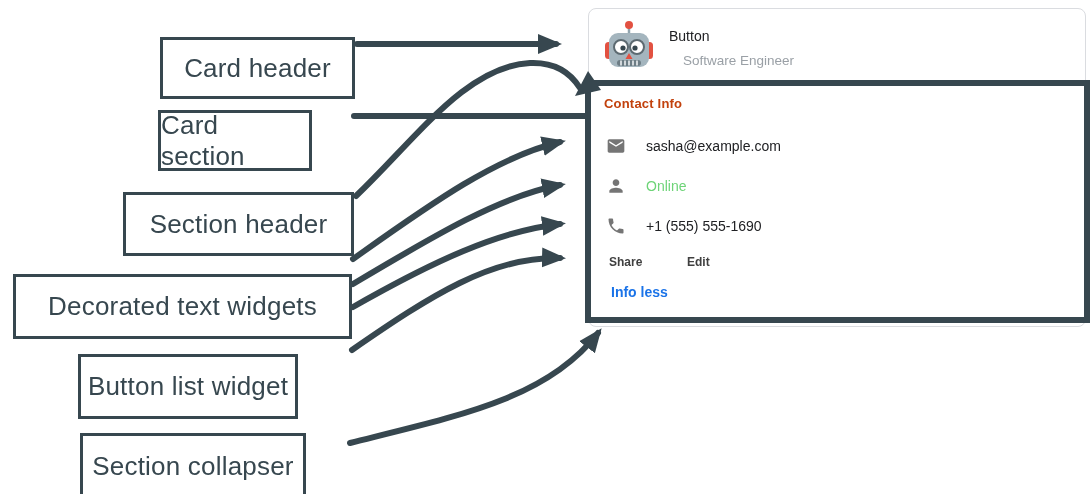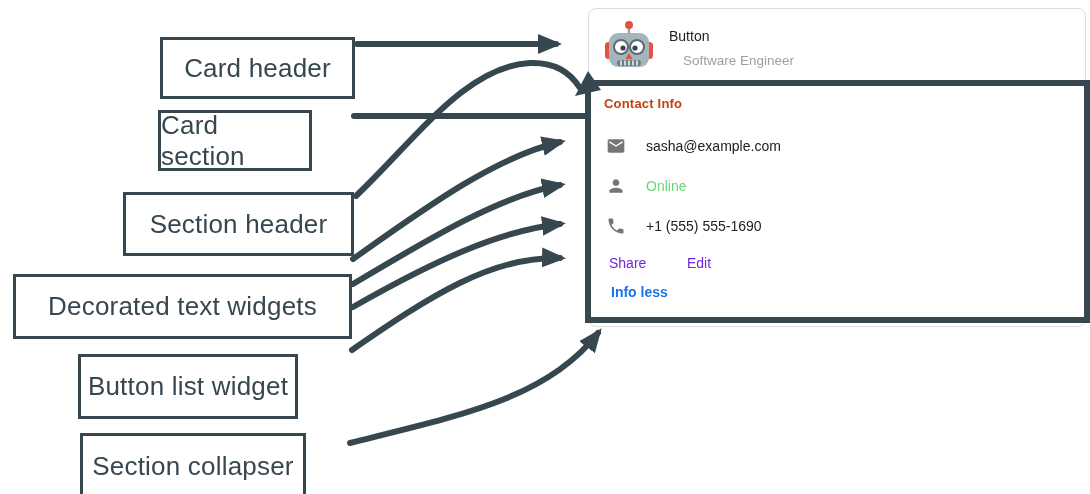--- a/index.html
+++ b/index.html
@@ -27,21 +27,21 @@
     border:6px solid #37474f;box-sizing:border-box;z-index:2;pointer-events:none;
   }
   .card-avatar{position:absolute;left:14px;top:9px;width:52px;height:52px;}
   .card-name{position:absolute;left:80px;top:19px;font-size:14px;font-weight:500;color:#202124;}
   .card-subtitle{position:absolute;left:80px;top:44px;font-size:13.5px;color:#9aa0a6;margin-left:14px;}
   .section-title{position:absolute;left:15px;top:87px;font-size:13px;font-weight:700;color:#c2410c;letter-spacing:.2px;}
   .widget-row{position:absolute;left:17px;height:20px;display:flex;align-items:center;}
   .widget-row .w-icon{width:20px;height:20px;flex:0 0 20px;}
   .widget-row .w-text{margin-left:20px;font-size:14px;color:#202124;}
   .widget-row .w-text.green{color:#6ed478;}
-  .text-btn{position:absolute;font-size:14px;font-weight:400;color:#6d28d9;cursor:pointer;}
+  .text-btn{position:absolute;font-size:12px;font-weight:700;color:#404040;cursor:pointer;}
   .collapser{position:absolute;left:22px;top:275px;font-size:14px;font-weight:700;color:#1a73e8;cursor:pointer;}
 </style>
 </head>
 <body>
 
 <div class="card">
 
   <div>
     <svg class="card-avatar" viewBox="0 0 52 52">
       <line x1="26" y1="8" x2="26" y2="16" stroke="#90a4ae" stroke-width="2.5"></line>

